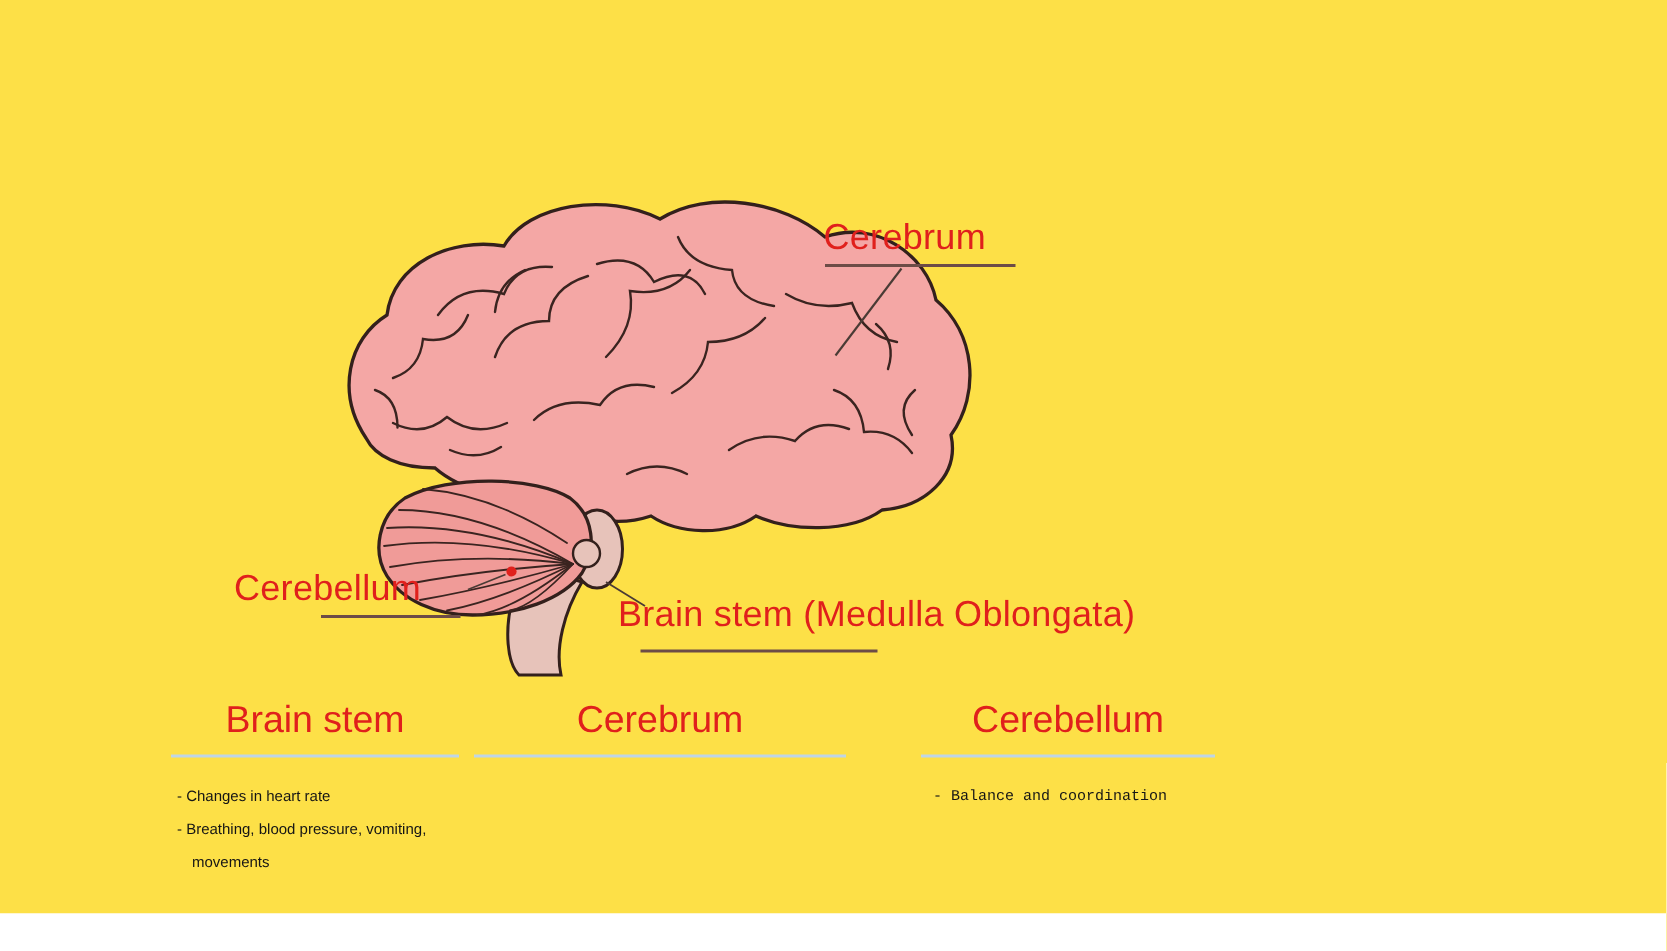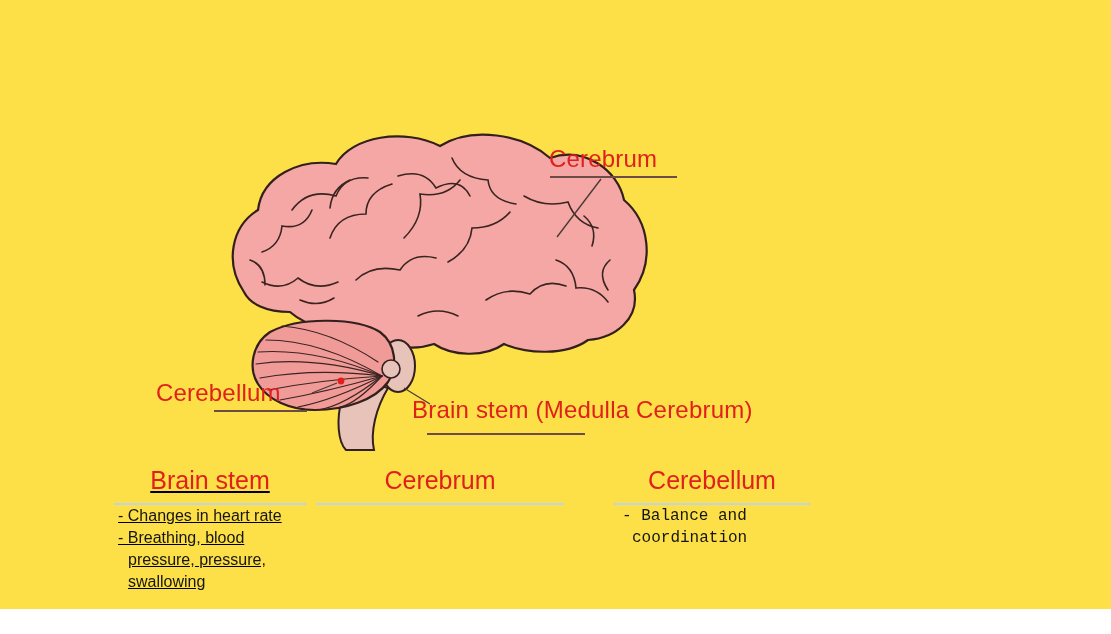--- a/index.html
+++ b/index.html
@@ -16,30 +16,30 @@
   .lbl-cerebrum   { left:549px; top:145px; }
   .lbl-cerebellum { left:156px; top:379px; }
   .lbl-brainstem  { left:412px; top:396px; }
 
   .rule { position:absolute; height:2px; background:#6d4c47; }
   .rule-cerebrum   { left:550px; top:176px; width:127px; }
   .rule-cerebellum { left:214px; top:410px; width:93px;  }
   .rule-brainstem  { left:427px; top:433px; width:158px; }
 
   .col { position:absolute; top:466px; }
-  .col-brainstem  { left:114px; width:192px;text-decoration:underline; }
+  .col-brainstem  { left:114px; width:192px; }
   .col-cerebrum   { left:316px; width:248px; }
   .col-cerebellum { left:614px; width:196px; }
 
   .col .hd {
     text-align:center; color:#e0201c; font-size:25px; font-weight:500;
   }
   .col .hd-rule { height:2px; background:#bfd5e5; margin-top:8px; }
   .col .items {
-    margin-top:0; font-size:16px; color:#151515; line-height:22px;
+    margin-top:16px; font-size:10px; color:#151515; line-height:22px;
   }
   .col-brainstem  .items { padding-left:4px; }
   .col-cerebrum   .items { padding-left:22px; }
   .col-cerebellum .items { padding-left:8px;font-family:Liberation Mono, monospace; }
   .item { padding-left:10px; text-indent:-10px; }
 </style>
 </head>
 <body>
 
 <div class="canvas">
@@ -102,29 +102,29 @@
     <line x1="430" y1="404" x2="404" y2="388" stroke="#4a3b35" stroke-width="1.2"></line>
     <circle cx="341" cy="381" r="3.4" fill="#e0201c"></circle>
   </svg>
 
   <div class="lbl lbl-cerebrum">Cerebrum</div>
   <div class="rule rule-cerebrum"></div>
 
   <div class="lbl lbl-cerebellum">Cerebellum</div>
   <div class="rule rule-cerebellum"></div>
 
-  <div class="lbl lbl-brainstem">Brain stem (Medulla Cerebrum)</div>
+  <div class="lbl lbl-brainstem">Brain stem (Medulla Oblongata)</div>
   <div class="rule rule-brainstem"></div>
 
   <div class="col col-brainstem">
     <div class="hd">Brain stem</div>
     <div class="hd-rule"></div>
     <div class="items">
       <div class="item">- Changes in heart rate</div>
-      <div class="item">- Breathing, blood pressure, pressure, swallowing</div>
+      <div class="item">- Breathing, blood pressure, vomiting, movements</div>
     </div>
   </div>
 
   <div class="col col-cerebrum">
     <div class="hd">Cerebrum</div>
     <div class="hd-rule"></div>
   </div>
 
   <div class="col col-cerebellum">
     <div class="hd">Cerebellum</div>

